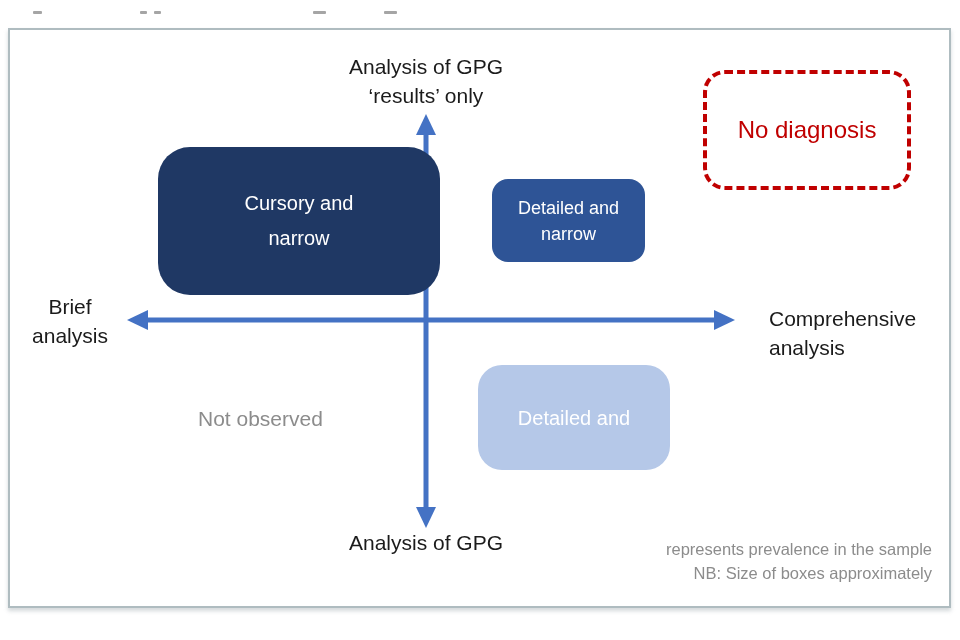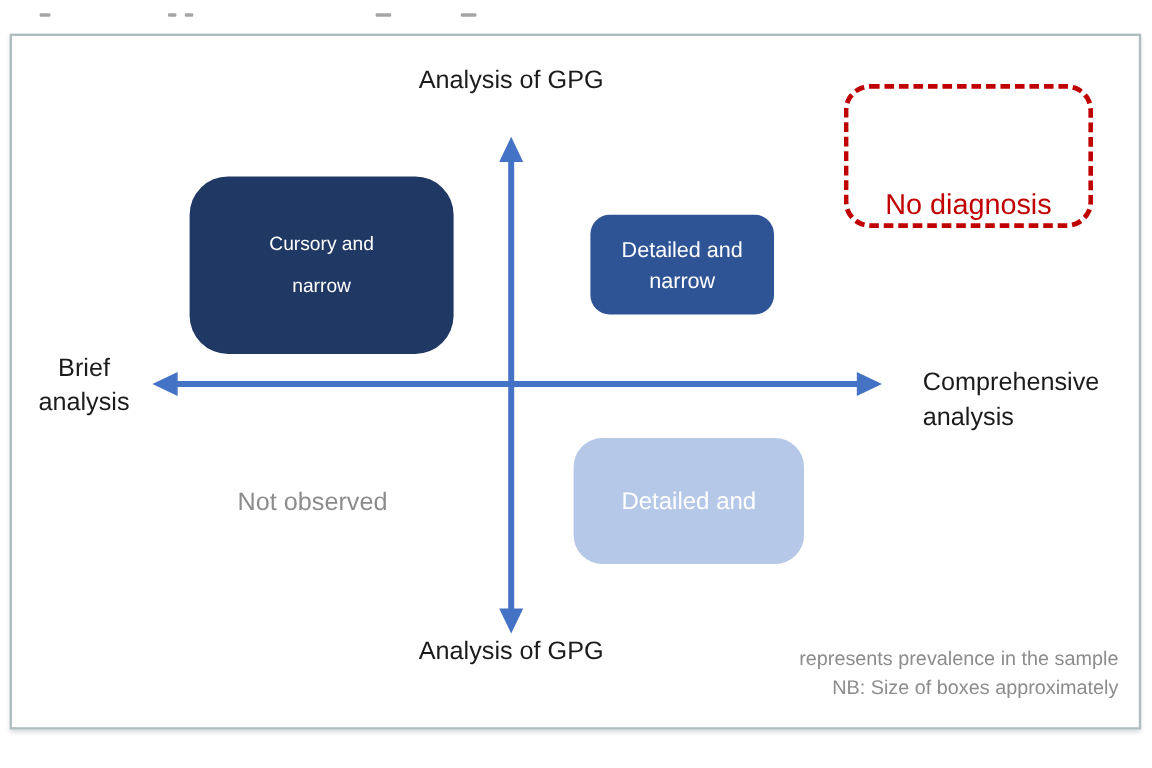--- a/index.html
+++ b/index.html
@@ -32,35 +32,35 @@
     box-shadow:0 3px 4px rgba(160,170,175,.45);
   }
 
   svg.axes{position:absolute;left:0;top:0;width:960px;height:640px;pointer-events:none;}
 
   .qbox{
     position:absolute;display:flex;flex-direction:column;align-items:center;justify-content:center;
     text-align:center;color:#ffffff;
   }
   .box-cursory{
-    left:158px;top:147px;width:220px;height:148px;border-radius:32px;
-    background:var(--dark-navy);font-size:16px;line-height:35px;
+    left:158px;top:147px;width:282px;height:148px;border-radius:32px;
+    background:var(--dark-navy);font-size:20px;line-height:35px;
   }
   .box-detailed-narrow{
     left:492px;top:179px;width:153px;height:83px;border-radius:16px;
     background:var(--medium-blue);font-size:18px;line-height:26px;
   }
   .box-detailed-wide{
     left:478px;top:365px;width:192px;height:105px;border-radius:24px;
     background:var(--light-blue);font-size:20px;line-height:30px;
   }
   .box-no-diagnosis{
     left:703px;top:70px;width:208px;height:120px;border-radius:22px;
     background:transparent;border:4px dashed var(--red);
-    color:var(--red);font-size:24px;line-height:30px;justify-content:flex-end;
+    color:var(--red);font-size:24px;line-height:30px;
   }
 
   .axis-label{
     position:absolute;color:var(--label-black);font-size:21px;line-height:29px;
   }
   .axis-top{left:286px;top:52px;width:280px;text-align:center;}
   .axis-bottom{left:266px;top:528px;width:320px;text-align:center;}
   .axis-left{left:14px;top:292px;width:112px;text-align:center;}
   .axis-right{left:740px;top:304px;width:210px;text-align:left;margin-left:29px;}
 
@@ -90,20 +90,21 @@
   <polygon points="127,320 148,310 148,330" style="fill:var(--axis-blue);"></polygon>
   <polygon points="735,320 714,310 714,330" style="fill:var(--axis-blue);"></polygon>
 
   <line x1="426" y1="134" x2="426" y2="508" style="stroke:var(--axis-blue);" stroke-width="5"></line>
   <polygon points="426,114 416,135 436,135" style="fill:var(--axis-blue);"></polygon>
   <polygon points="426,528 416,507 436,507" style="fill:var(--axis-blue);"></polygon>
 </svg>
 
 <div class="axis-label axis-top">
   <div>Analysis of GPG</div>
+  <div>‘results’ only</div>
 </div>
 <div class="axis-label axis-bottom">
   <div>Analysis of GPG</div>
 </div>
 <div class="axis-label axis-left">
   <div>Brief</div>
   <div>analysis</div>
 </div>
 <div class="axis-label axis-right">
   <div>Comprehensive</div>

